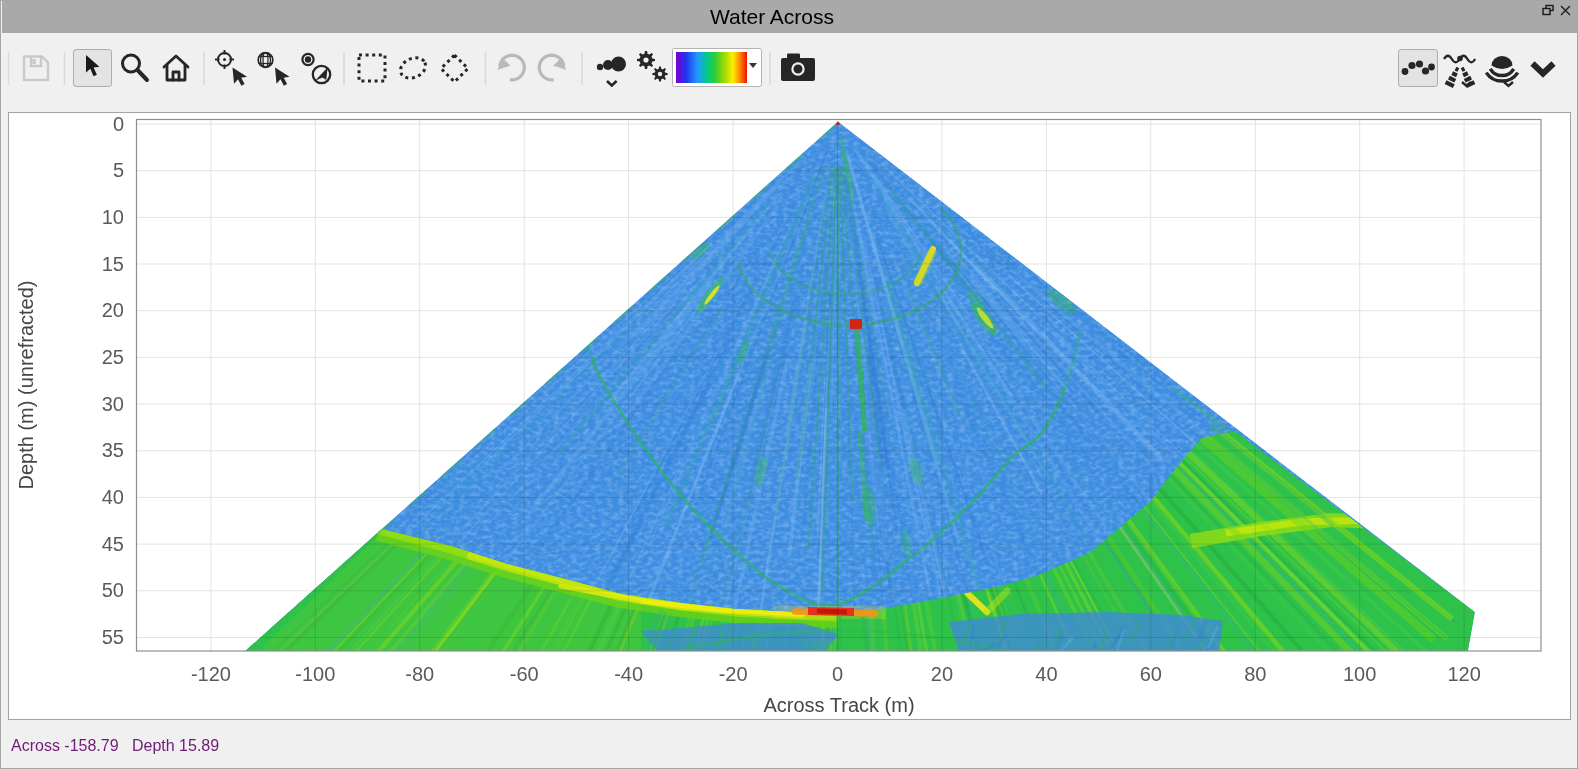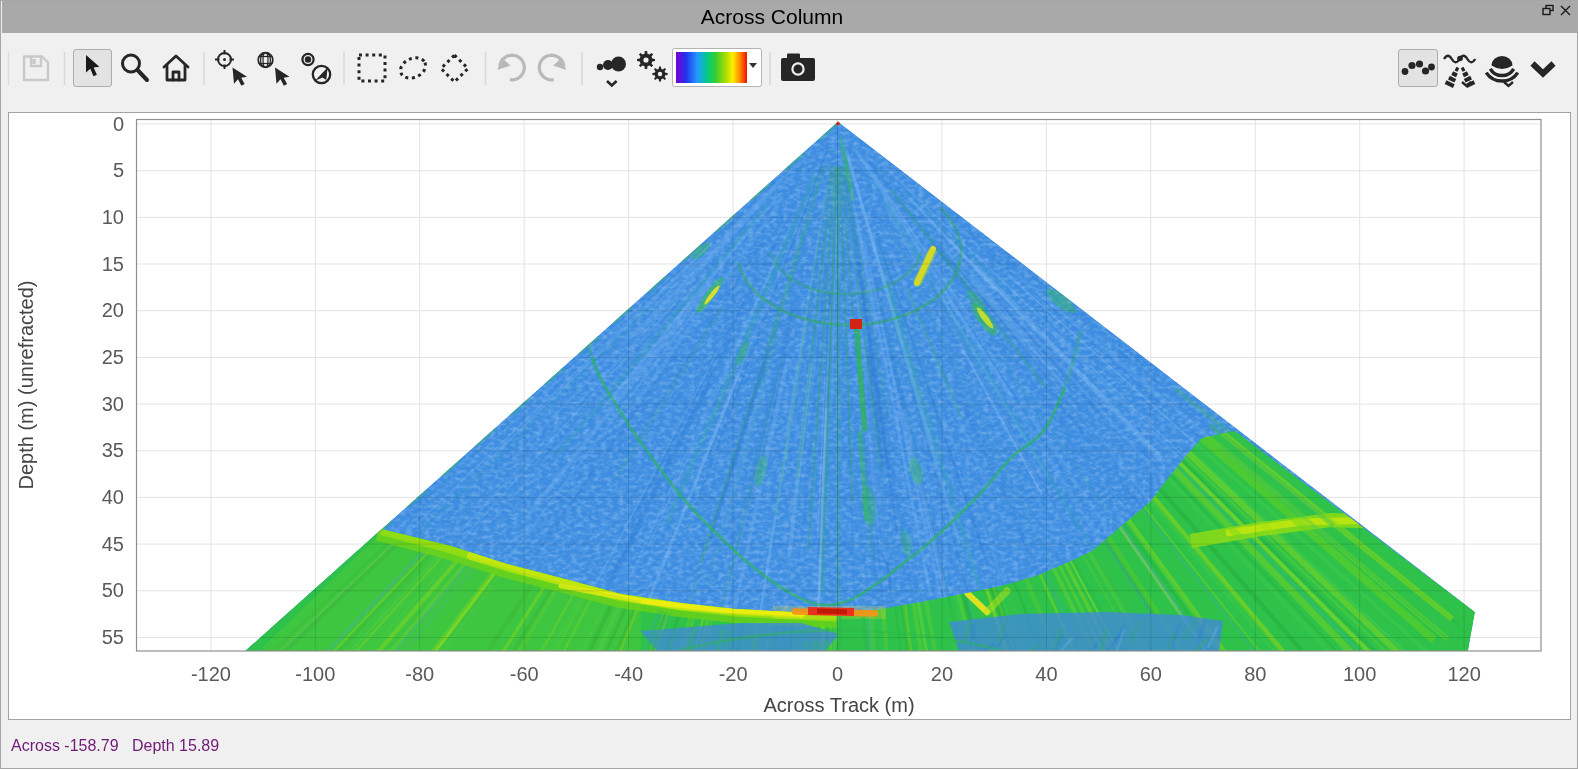--- a/index.html
+++ b/index.html
@@ -5,21 +5,21 @@
  font-family:"Liberation Sans",sans-serif;overflow:hidden;
  box-sizing:border-box;border:1px solid #a6a6a6;}
 #titlebar{position:absolute;left:1px;top:0px;width:1576px;height:31.7px;background:#a9a9a9;}
 #title{position:absolute;left:0;top:0;width:1540px;height:31.7px;text-align:center;
  font-size:21px;color:#000;line-height:31px;}
 #plot{position:absolute;left:7px;top:111px;width:1561px;height:606px;background:#fff;
  border:1px solid #a3a3a3;}
 #status{position:absolute;left:10px;top:736px;font-size:16px;color:#701a75;}
 </style></head><body>
 <div id="titlebar">
-    <div id="title">Across Column</div>
+    <div id="title">Water Across</div>
     <svg width="50" height="32" viewBox="0 0 50 32" style="position:absolute;right:5px;top:0;">
       <g fill="none" stroke="#1a1a1a" stroke-width="1.4">
         <rect x="23" y="4.5" width="7" height="5"></rect>
         <rect x="20" y="7.5" width="7" height="6" fill="#a9a9a9"></rect>
         <path d="M38,5 l9,9 M47,5 l-9,9"></path>
       </g>
     </svg>
   </div>
 <div id="plot"></div>
 <svg width="1563" height="608" viewBox="7 111 1563 608" style="position:absolute;left:7px;top:111px;" font-family="&quot;Liberation Sans&quot;,sans-serif">

